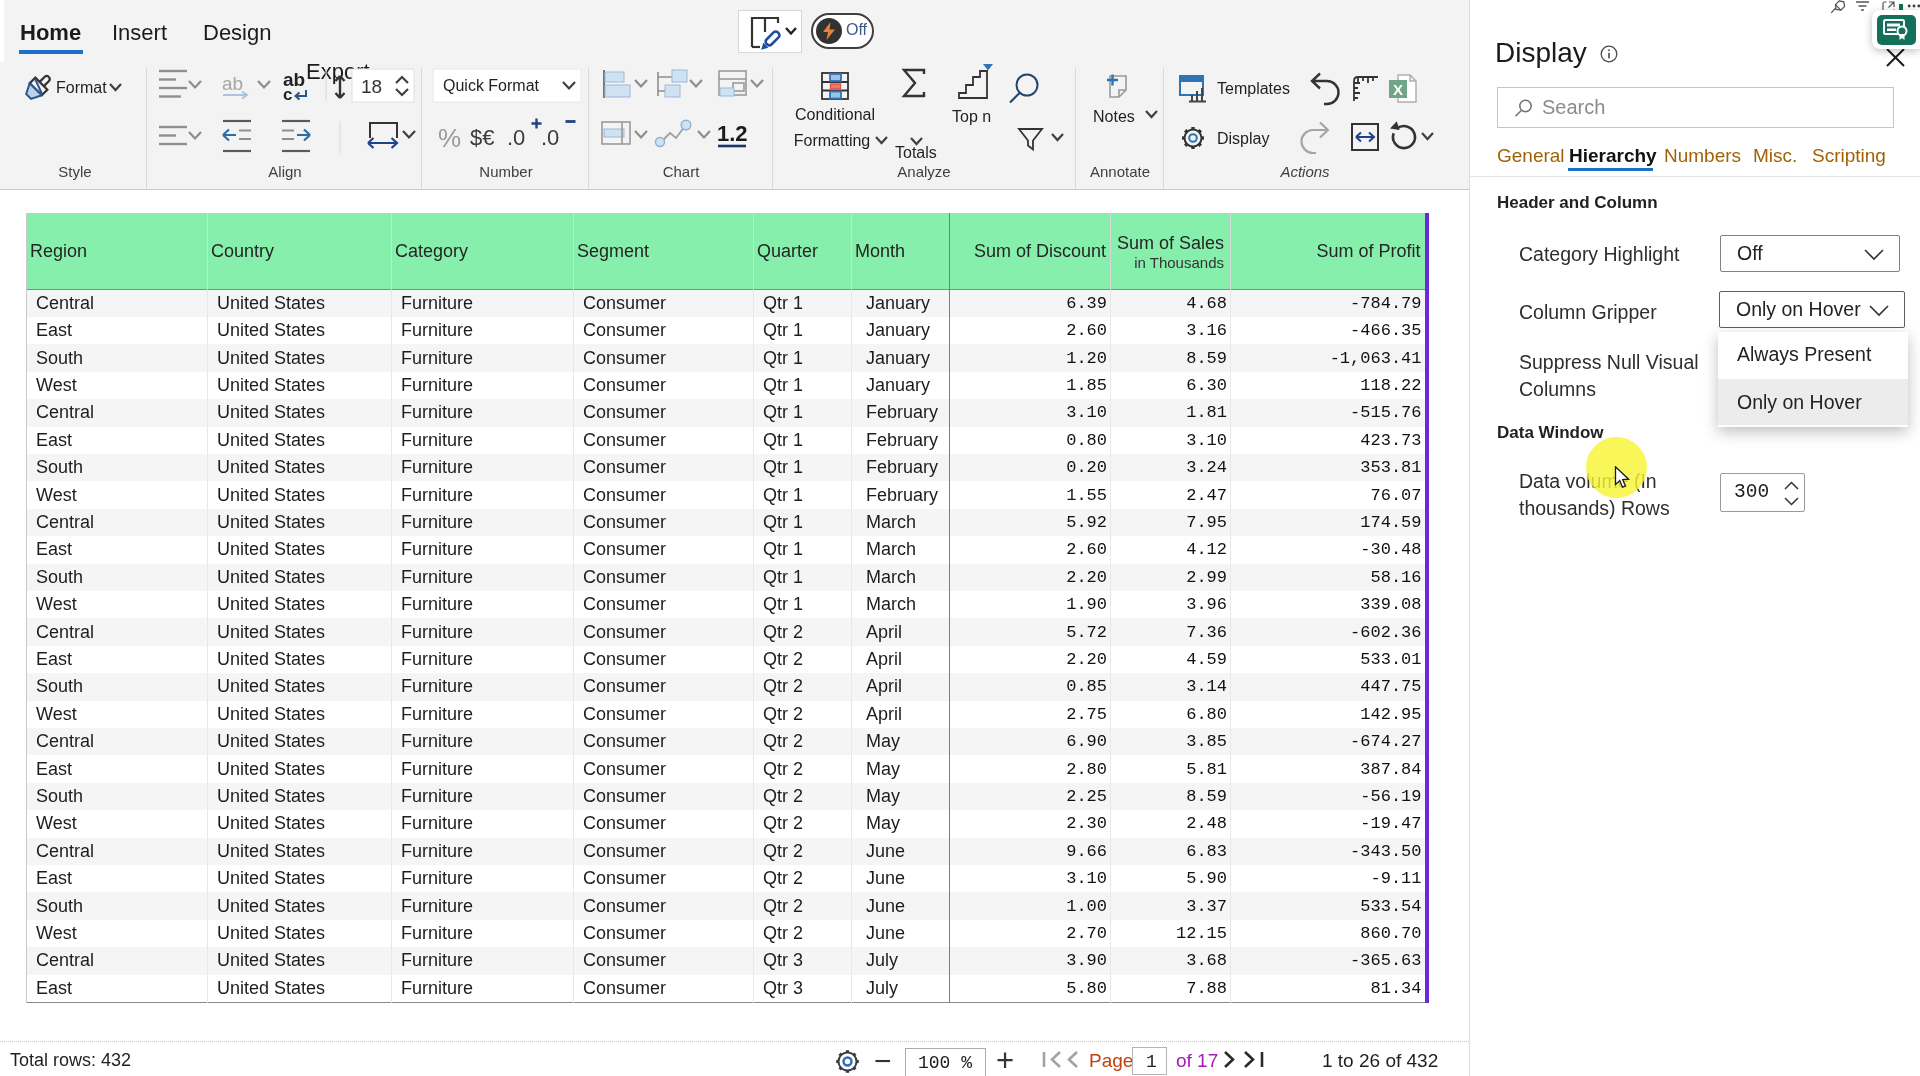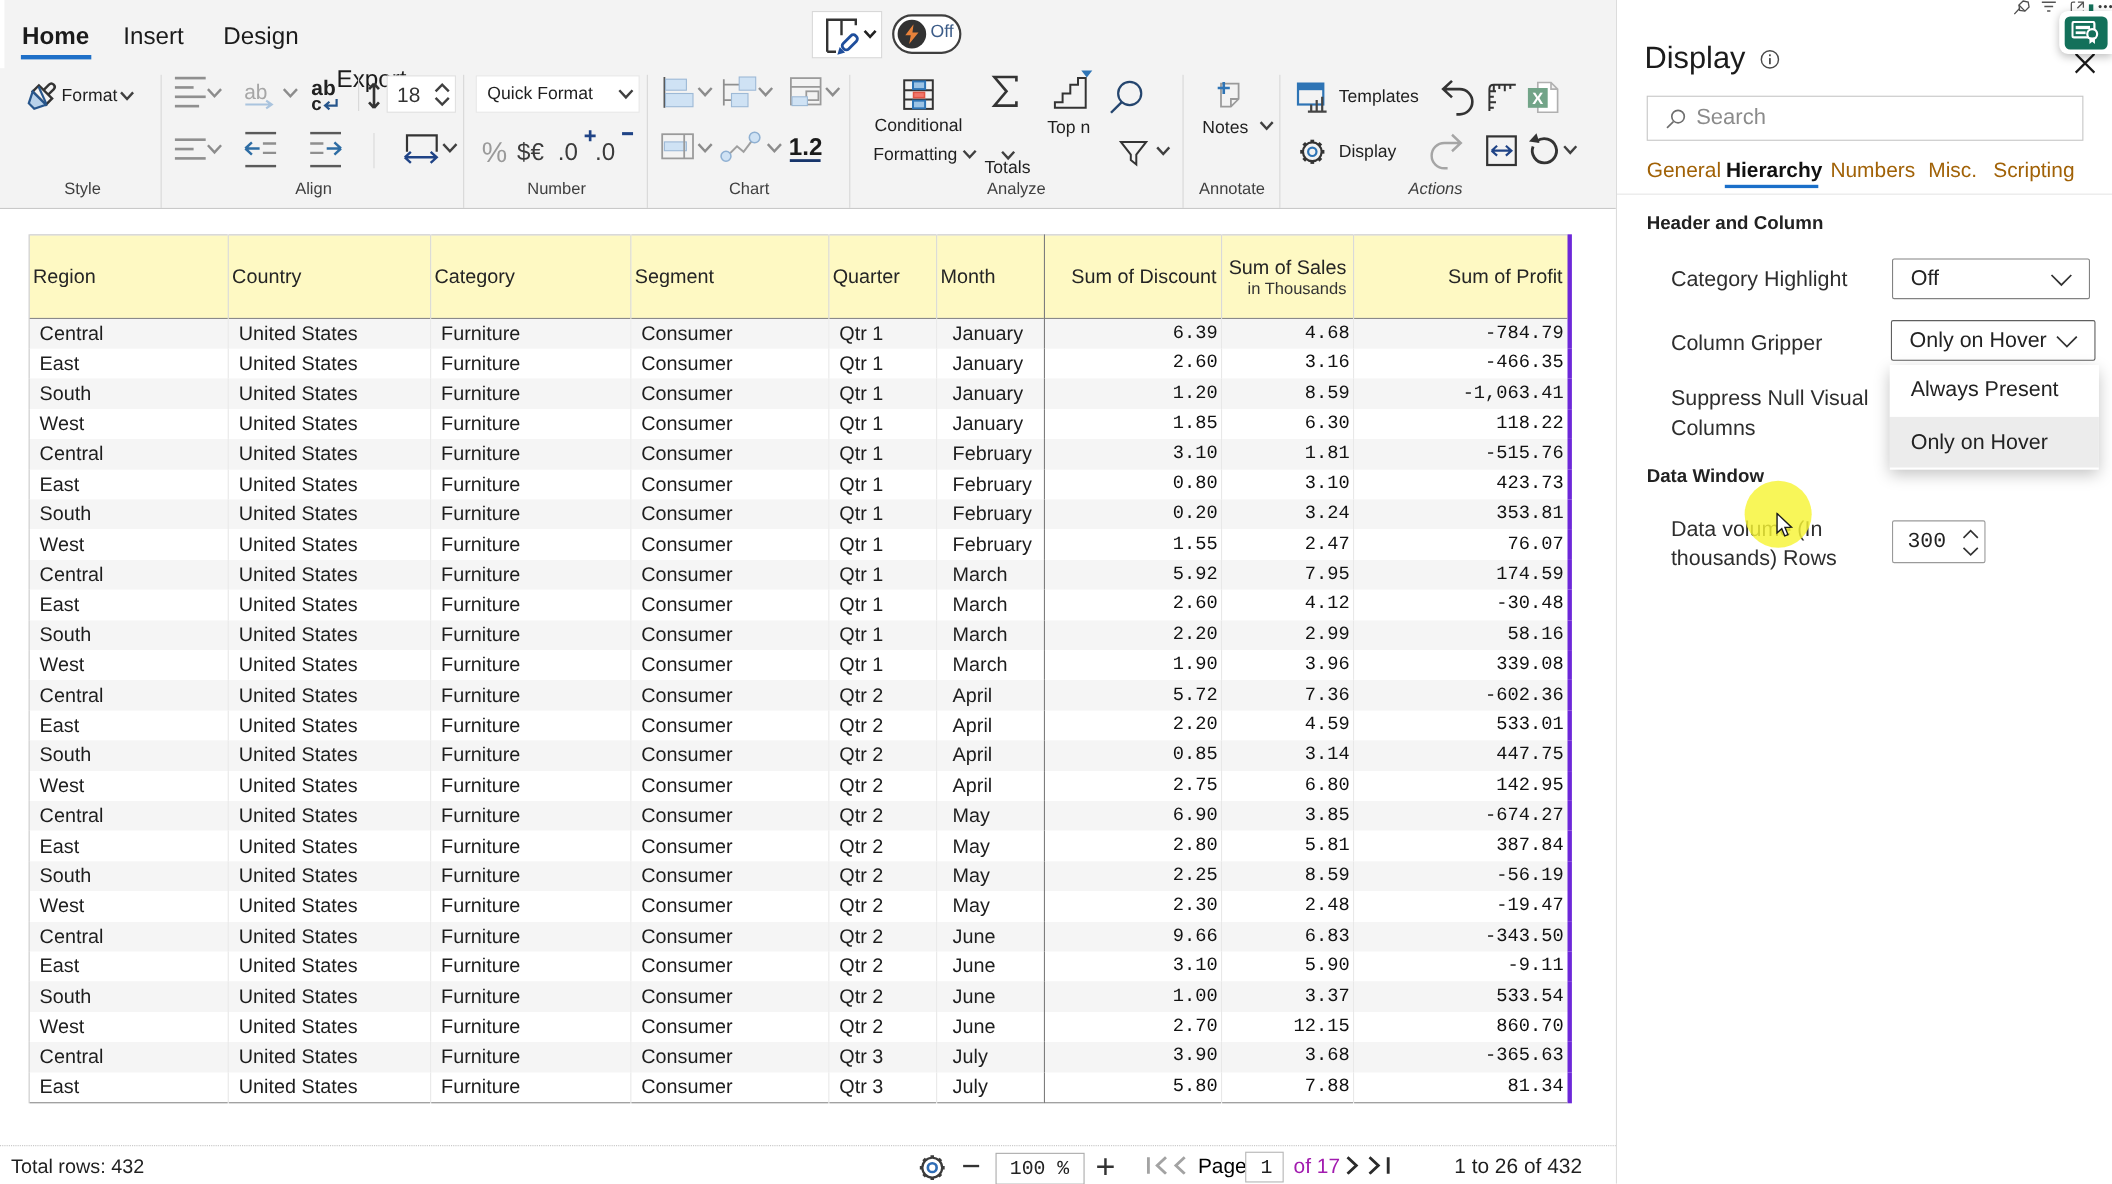--- a/index.html
+++ b/index.html
@@ -20,21 +20,21 @@
 .chevd { stroke:#404040; stroke-width:2.2; fill:none; }
 .btntext { position:absolute; font-size:16px; color:#1f1f1f; }
 .whitebox { position:absolute; background:#fff; border:1px solid #d8d8d8; }
 
 #grid { position:absolute; left:26px; top:213px; border-collapse:collapse; table-layout:fixed;
   font-size:18px; color:#1d1d1d; }
 #grid col.c1{width:181px} #grid col.c2{width:184px} #grid col.c3{width:182px}
 #grid col.c4{width:180px} #grid col.c5{width:98px}  #grid col.c6{width:98px}
 #grid col.c7{width:161px} #grid col.c8{width:120px} #grid col.c9{width:196px}
 #grid th { height:76px; font-weight:400; vertical-align:middle; text-align:left;
-  padding:0 0 0 3px; border-right:1px solid #d9d9d9; background:#fef9c3; font-size:18px; color:#252525;}
+  padding:0 0 0 3px; border-right:1px solid #d9d9d9; background:#86efac; font-size:18px; color:#252525;}
 #grid th.num { text-align:right; padding:0 4px 0 0; }
 #grid thead tr { border-top:1px solid #c9c9c9; }
 #grid th:first-child, #grid td:first-child { border-left:1px solid #c9c9c9; }
 #grid th:last-child, #grid td:last-child { border-right:4px solid #6d28d9; }
 #grid thead { border-bottom:1px solid #8a8a8a; }
 #grid th.dk, #grid td.dk { border-right:1px solid #7d7d7d; }
 #grid td { height:27.42px; vertical-align:middle; padding:0 0 0 9px;
   border-right:1px solid #e8e8e8; overflow:hidden; white-space:nowrap; }
 #grid td.dk { padding-left:14px; }
 #grid td.num { text-align:right; padding:0 3px 0 0;
@@ -581,21 +581,21 @@
   <div class="abs" style="left:905px;top:6px;width:81px;height:29px;border:1px solid #ababab;background:#fff;">
     <div class="abs mono" style="left:12px;top:4px;font-size:18px;color:#222;">100 %</div>
   </div>
   <div class="abs" style="left:996px;top:1px;font-size:31px;color:#333;">+</div>
   <svg class="abs" style="left:1042px;top:9px;" width="21" height="17" viewBox="0 0 21 17">
     <path d="M2 1 v15 M18 1 l-8 7.5 l8 7.5" stroke="#a3a3a3" stroke-width="2.6" fill="none"></path>
   </svg>
   <svg class="abs" style="left:1066px;top:9px;" width="13" height="17" viewBox="0 0 13 17">
     <path d="M11 1 l-8 7.5 l8 7.5" stroke="#a3a3a3" stroke-width="2.6" fill="none"></path>
   </svg>
-  <div class="abs" style="left:1089px;top:8px;font-size:19px;color:#000000;">Page</div>
+  <div class="abs" style="left:1089px;top:8px;font-size:19px;color:#c2410c;">Page</div>
   <div class="abs" style="left:1132px;top:5px;width:35px;height:28px;border:1px solid #b5b5b5;background:#fff;">
     <div class="abs mono" style="left:13px;top:4px;font-size:18px;color:#222;">1</div>
   </div>
   <div class="abs" style="left:1176px;top:8px;font-size:19px;color:#a21caf;">of 17</div>
   <svg class="abs" style="left:1223px;top:9px;" width="13" height="17" viewBox="0 0 13 17">
     <path d="M2 1 l8 7.5 l-8 7.5" stroke="#2b2b2b" stroke-width="2.6" fill="none"></path>
   </svg>
   <svg class="abs" style="left:1243px;top:9px;" width="21" height="17" viewBox="0 0 21 17">
     <path d="M2 1 l8 7.5 l-8 7.5 M19 1 v15" stroke="#2b2b2b" stroke-width="2.6" fill="none"></path>
   </svg>

